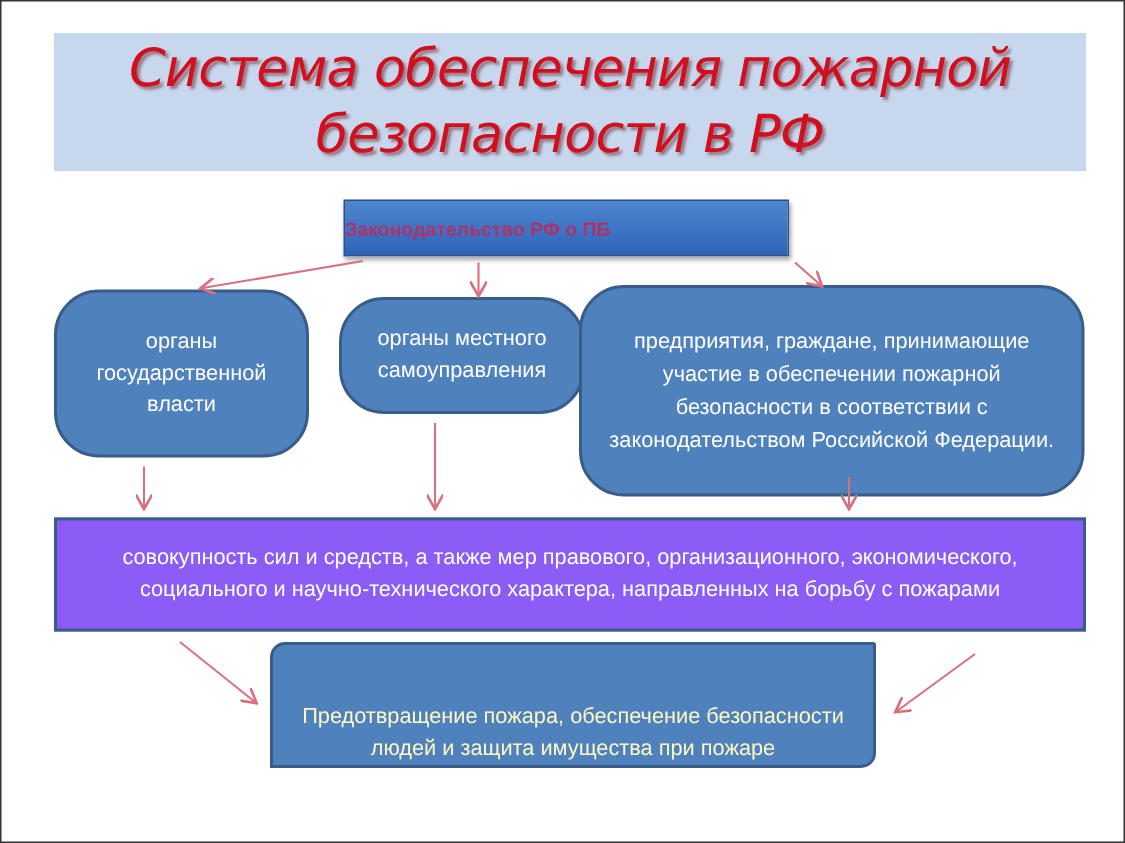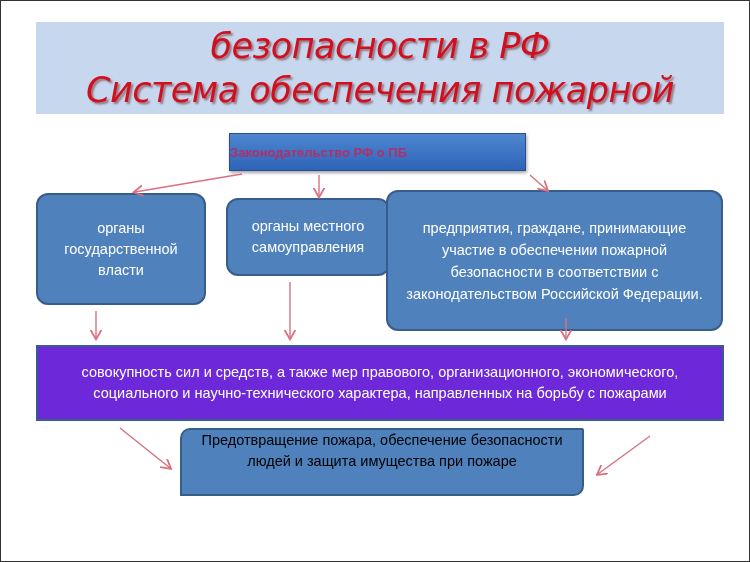--- a/index.html
+++ b/index.html
@@ -27,54 +27,54 @@
     background: linear-gradient(#4f86cf, #2d64b8);
     border: 1px solid #2a4f8a; box-shadow: 1px 2px 3px rgba(0,0,0,0.35);
     display: flex; align-items: center; justify-content: flex-start;
   }
   .law-text {
     font-family: "Liberation Sans", sans-serif; font-weight: bold;
     font-size: 13px; color: #b0306a;
   }
   .rbox {
     position: absolute; background: #4f81bd; border: 2px solid #385d8a;
-    border-radius: 12px; color: #fff; text-align: center;
+    border-radius: 30px; color: #fff; text-align: center;
     display: flex; align-items: center; justify-content: center;
     font-family: "Liberation Sans", sans-serif; font-size: 14.5px; line-height: 21px;
     box-sizing: border-box; padding: 4px 8px;
   }
   .box-state { left: 36px; top: 193px; width: 170px; height: 112px; }
   .box-local { left: 226px; top: 198px; width: 164px; height: 78px; }
   .box-enterprise { left: 386px; top: 190px; width: 337px; height: 141px; line-height: 22px; }
   .bar {
     position: absolute; left: 36px; top: 345px; width: 688px; height: 76px;
-    background: #6d28d9; border: 2px solid #385d8a; box-sizing: border-box;
+    background: #8b5cf6; border: 2px solid #385d8a; box-sizing: border-box;
     color: #fff; text-align: center; display: flex; align-items: center; justify-content: center;
     font-family: "Liberation Sans", sans-serif; font-size: 14.5px; line-height: 21px;
     padding: 0 10px;
   }
   .goal-box {
-    position: absolute; left: 180px; top: 428px; width: 404px; height: 68px;
+    position: absolute; left: 180px; top: 428px; width: 404px; height: 84px;
     background: #4f81bd; border: 2px solid #385d8a; box-sizing: border-box;
     border-radius: 10px 2px 10px 0;
-    color: #000000; text-align: center; display: flex; align-items: flex-start; justify-content: center;
+    color: #fef9c3; text-align: center; display: flex; align-items: flex-end; justify-content: center;
     font-family: "Liberation Sans", sans-serif; font-size: 14.5px; line-height: 21px;
     padding: 0 12px;
   }
   svg.arrows { position: absolute; left: 0; top: 0; width: 750px; height: 562px; pointer-events: none; }
 </style>
 </head>
 <body>
 
 <div class="frame"></div>
 
 <div class="title-banner">
   <div class="title-text">
+    <div>Система обеспечения пожарной</div>
     <div>безопасности в РФ</div>
-    <div>Система обеспечения пожарной</div>
   </div>
 </div>
 
 <div class="law-box">
   <span class="law-text">Законодательство РФ о ПБ</span>
 </div>
 
 <div class="rbox box-state">
   <span>органы государственной власти</span>
 </div>

